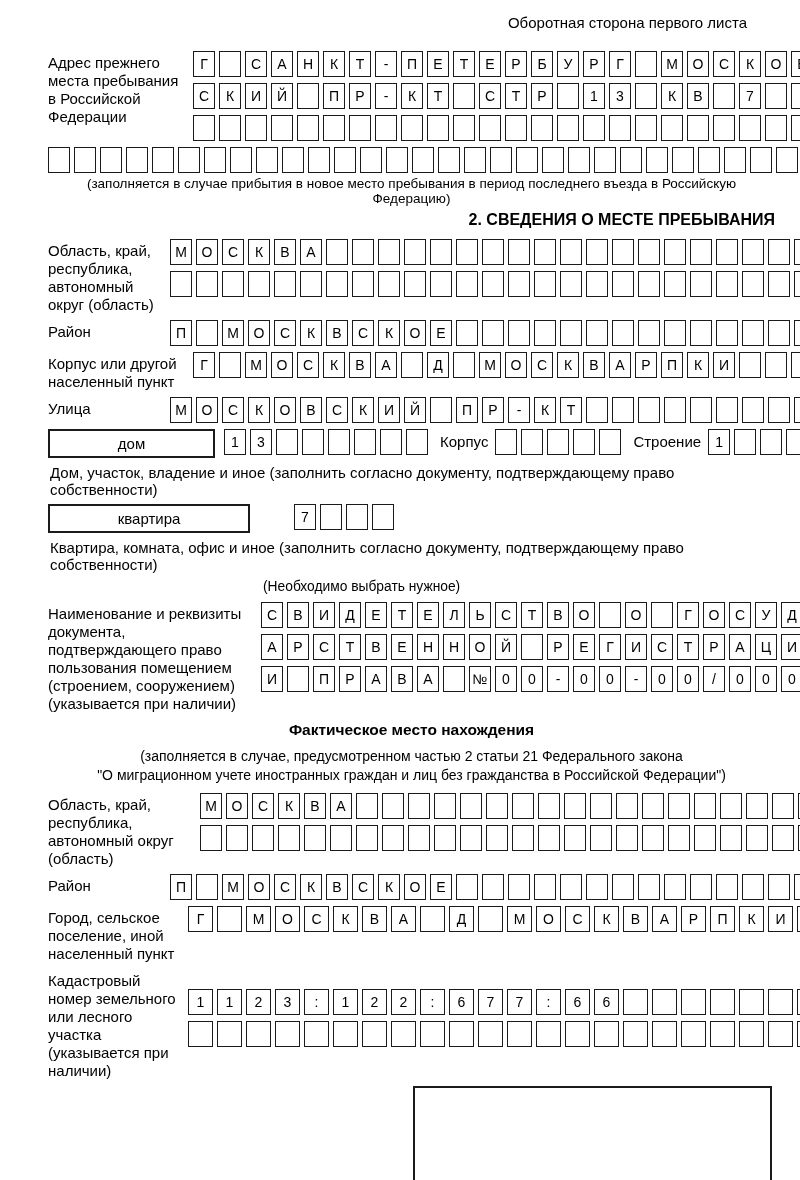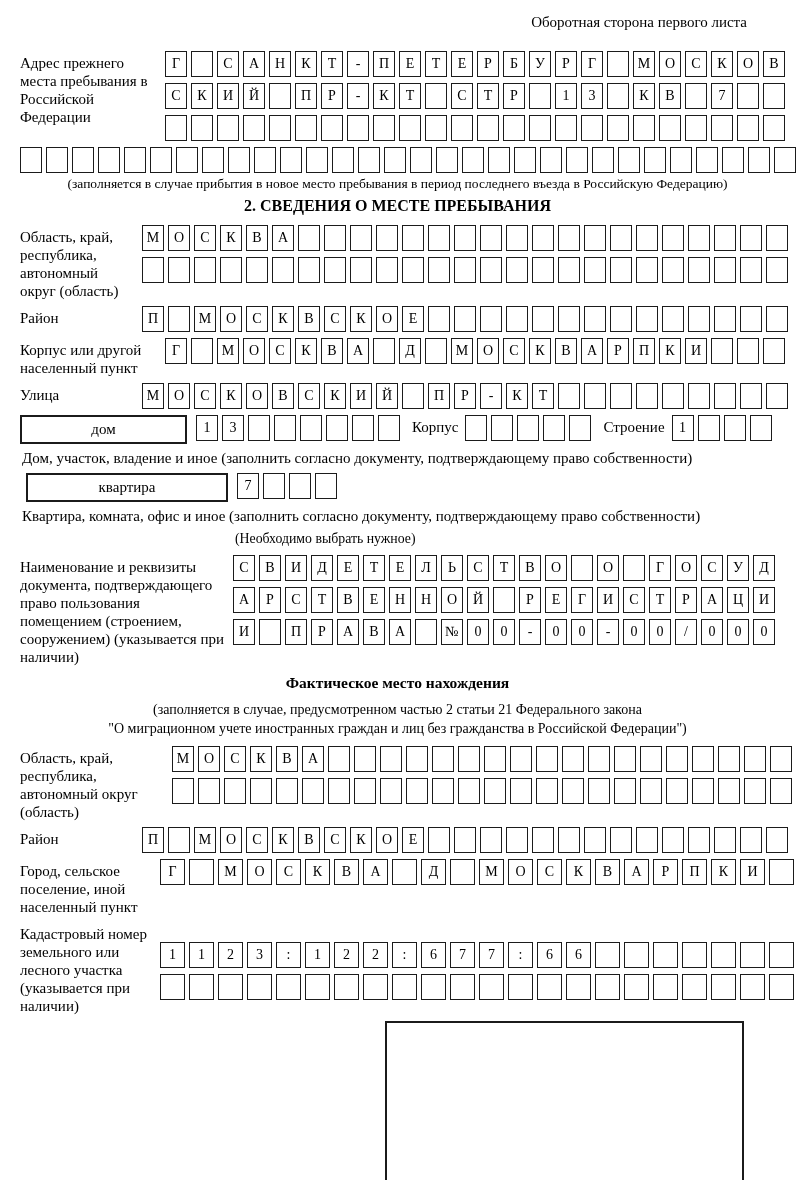--- a/index.html
+++ b/index.html
@@ -1,46 +1,46 @@
 <!DOCTYPE html>
 <html><head>
 <meta charset="utf-8">
 <style>
   html,body{margin:0;padding:0;background:#ffffff;}
   .page{
     position:relative;
     width:800px;height:1180px;
     box-sizing:border-box;
-    padding:14px 25px 0 20px;
+    padding:14px 25px 0 48px;
     overflow:hidden;
     background:#fff;color:#000;
-    font-family:Liberation Serif, serif;
+    font-family:Liberation Sans, sans-serif;
   }
   .hdr{text-align:right;padding-right:28px;font-size:15px;margin-bottom:20px;}
   .frow{display:flex;align-items:flex-start;margin-bottom:6px;}
   .label{flex:none;font-size:15px;line-height:18px;padding-top:3px;padding-right:8px;box-sizing:border-box;}
   .lbl-120{width:122px}.lbl-140{width:140px}.lbl-145{width:145px}.lbl-150{width:152px}.lbl-215{width:213px}
   .stack{display:flex;flex-direction:column;gap:6px;}
   .cells{display:flex;gap:4px;}
   .cell{
     flex:none;width:20px;height:24px;
     border:1.5px solid #1b1b1b;
     display:flex;align-items:center;justify-content:center;
     font-size:14px;line-height:1;background:#fff;
   }
   .wide .cell{width:23px;}
   .note{font-size:13.5px;text-align:center;margin:3px 0 5px;}
   .note-left{font-size:15px;text-align:left;margin:1px 0 6px 2px;}
-  .sec-title{font-weight:bold;font-size:16px;text-align:center;margin:4px 0 10px;}
+  .sec-title{font-weight:bold;font-size:16px;text-align:right;margin:4px 0 10px;}
   .wbox{flex:none;border:2px solid #1b1b1b;height:25px;display:flex;align-items:center;justify-content:center;font-size:15px;background:#fff;box-sizing:content-box;}
   .dombox{width:163px;margin-right:9px;}
   .kvbox{width:198px;margin-right:9px;}
   .inline-lbl{flex:none;font-size:15px;margin:4px 7px 0 12px;}
   .dom-row,.kv-row,.chk-row{}
-  .kv-row{margin-left:6px;}
+  .kv-row{margin-left:0;gap:35px;}
   .chk-label{flex:none;font-size:15px;margin-right:8px;}
   .chk{width:21px;height:26px;font-size:15px;margin:0 9px;}
   .chk2{margin:0 14px;}
   .opt{flex:none;font-size:15px;}
   .chk-note{font-size:13.8px;margin:0 0 8px 215px;}
   .fact-title{font-weight:bold;font-size:15.5px;text-align:center;margin:8px 0 8px;}
   .fact-note{font-size:14px;text-align:center;line-height:19px;}
   .fact-notes{margin-bottom:8px;}
   .kad-stack{margin-top:20px;}
   .stamp-box{width:355px;height:172px;border:2px solid #1b1b1b;margin-left:365px;margin-top:6px;background:#fff;}

